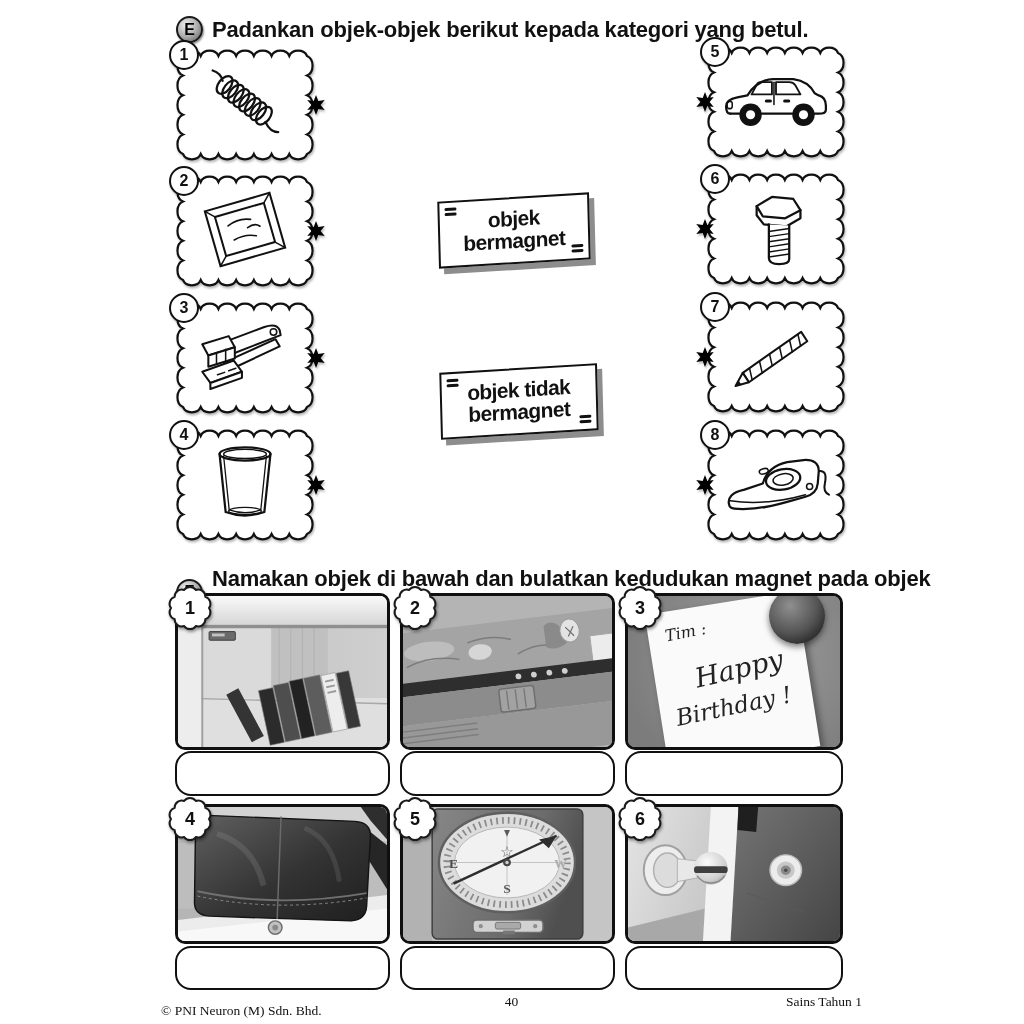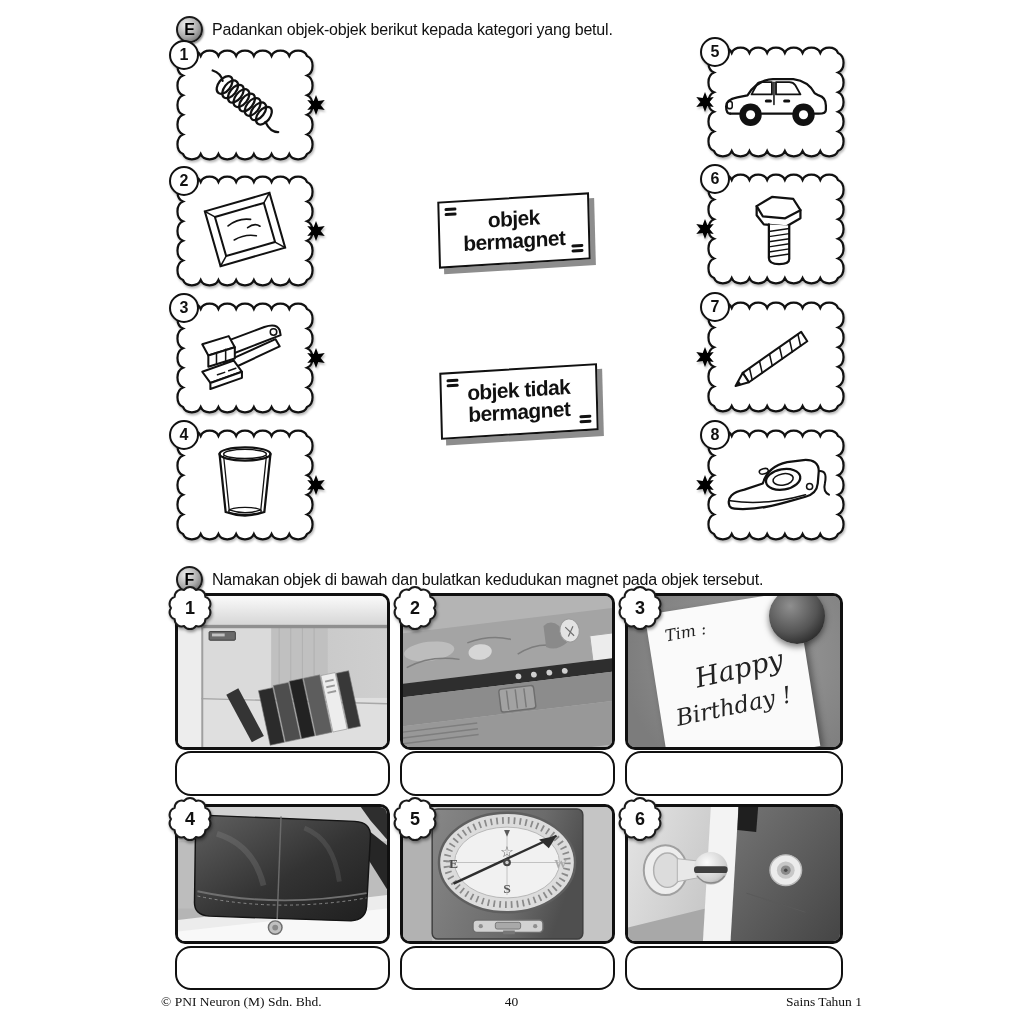--- a/index.html
+++ b/index.html
@@ -5,21 +5,21 @@
   html,body{margin:0;padding:0;}
   body{width:1024px;height:1024px;background:#fff;font-family:"Liberation Sans",sans-serif;color:#111;position:relative;overflow:hidden;}
   #page{position:absolute;inset:0;background:#fff;}
 
   
   .sec-header{position:absolute;display:flex;align-items:center;gap:9px;}
   .sec-badge{width:27px;height:27px;border-radius:50%;flex:0 0 27px;
     background:radial-gradient(circle at 35% 30%, #efefef, #a9a9a9 55%, #5f5f5f 95%);
     border:2px solid #1a1a1a;display:flex;align-items:center;justify-content:center;
     font-weight:bold;font-size:16px;color:#000;box-shadow:1px 1.5px 2px rgba(0,0,0,.45);box-sizing:border-box;}
-  .sec-title{font-weight:normal;font-size:16px;letter-spacing:-0.2px;}
+  .sec-title{font-weight:bold;font-size:22px;letter-spacing:-0.2px;}
 
   
   .match-card{position:absolute;width:140px;height:115px;filter:drop-shadow(1.5px 2.5px 1px rgba(0,0,0,.28));}
   .scallop{position:absolute;inset:0;width:100%;height:100%;}
   .object-art{position:absolute;left:14px;top:13px;width:112px;height:88px;}
   .num-badge{position:absolute;left:-6px;top:-7px;width:30px;height:30px;border-radius:50%;
     background:#fff;border:2.5px solid #111;box-sizing:border-box;display:flex;align-items:center;
     justify-content:center;font-weight:bold;font-size:16px;}
   .star{position:absolute;top:50%;margin-top:-11px;width:22px;height:22px;}
   .star.at-right{right:-12px;} .star.at-left{left:-12px;}
@@ -46,21 +46,21 @@
     transform:rotate(-9deg);box-shadow:3px 4px 7px rgba(0,0,0,.4);font-family:"DejaVu Serif",serif;font-style:italic;color:#222;}
   .note .l1{position:absolute;left:11%;top:9%;font-size:16px;transform:rotate(-2deg);}
   .note .l2{position:absolute;left:26%;top:33%;font-size:27px;transform:rotate(-4deg);}
   .note .l3{position:absolute;left:10%;top:58%;font-size:23px;transform:rotate(-3deg);}
   .magnet-button{position:absolute;right:7%;top:-5%;width:56px;height:56px;border-radius:50%;
     background:radial-gradient(circle at 38% 32%, #8f8f8f, #555 52%, #1d1d1d 88%);
     box-shadow:0 3px 6px rgba(0,0,0,.5);z-index:3;}
 
   
   .footer{position:absolute;left:161px;top:994px;width:701px;font-family:"Liberation Serif",serif;font-size:13.5px;color:#111;}
-  .footer .left{position:absolute;left:0;top:0;font-family:Liberation Serif, serif;}
+  .footer .left{position:absolute;left:0;top:9px;font-family:Liberation Serif, serif;}
   .footer .center{position:absolute;left:50%;transform:translateX(-50%);top:0;}
   .footer .right{position:absolute;right:0;top:0;}
 </style>
 </head>
 <body>
 
 <svg width="0" height="0" style="position:absolute" aria-hidden="true">
   <defs>
     <path id="scallop-shape" d="M8,9
       a9.4 8 0 0 1 17.714 0 a9.4 8 0 0 1 17.714 0 a9.4 8 0 0 1 17.714 0 a9.4 8 0 0 1 17.714 0 a9.4 8 0 0 1 17.714 0 a9.4 8 0 0 1 17.714 0 a9.4 8 0 0 1 17.714 0

